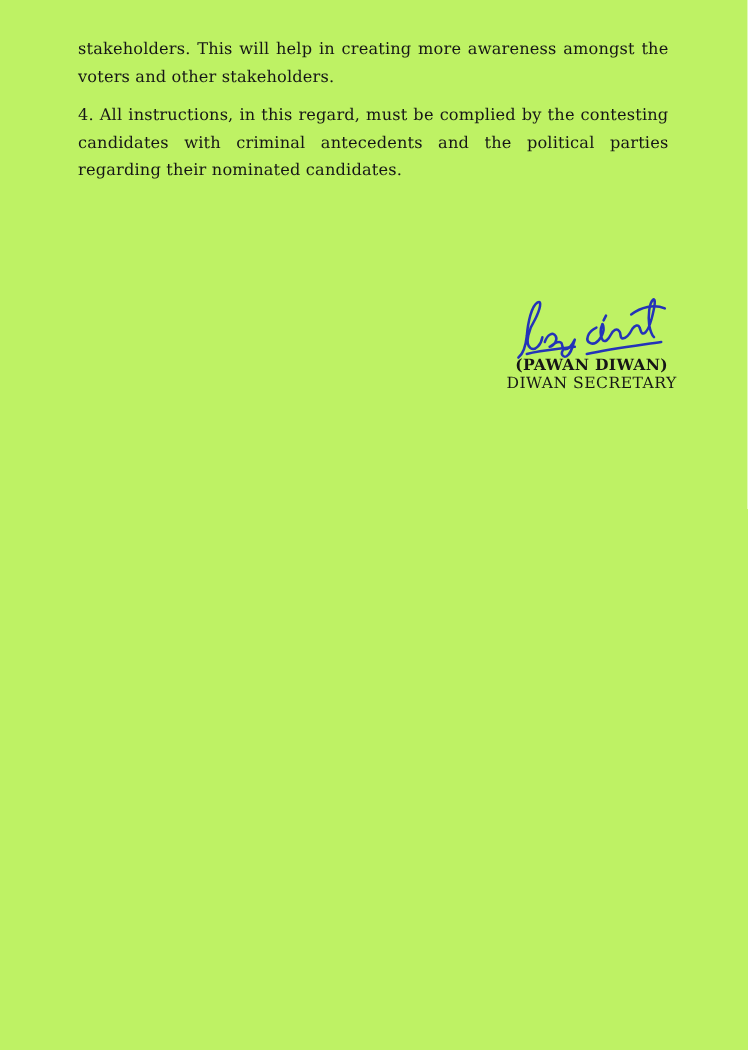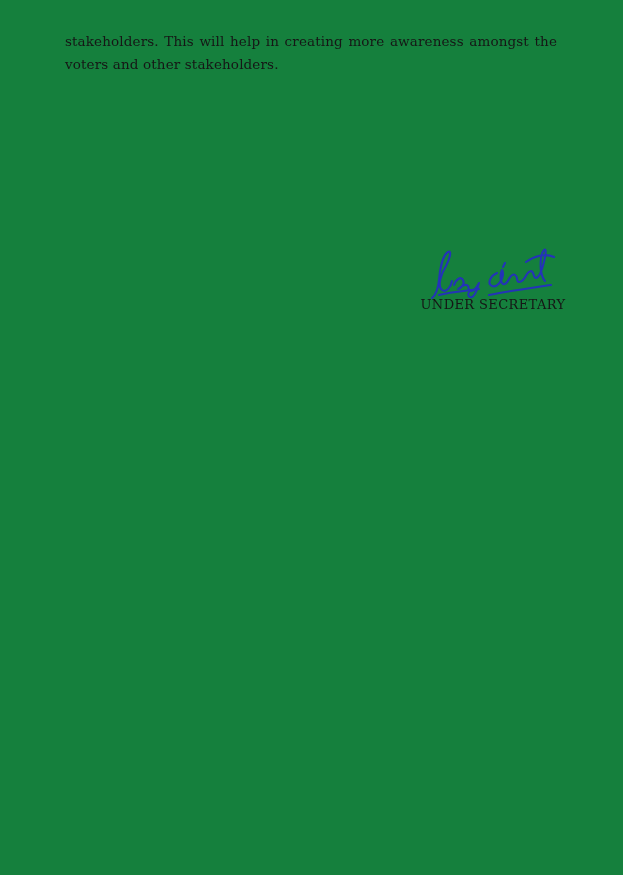--- a/index.html
+++ b/index.html
@@ -1,20 +1,20 @@
 <!DOCTYPE html>
 <html><head>
 <meta charset="utf-8">
 <style>
   html, body { margin: 0; padding: 0; background: #ffffff; }
   .page {
     position: relative;
     width: 623px;
     height: 875px;
-    background: #15803d;
+    background: #bef264;
     overflow: hidden;
     font-family: "DejaVu Serif", "Liberation Serif", serif;
   }
   .text-block {
     position: absolute;
     left: 65px;
     top: 30px;
     width: 492px;
   }
   .para {
@@ -54,33 +54,35 @@
     letter-spacing: 0.03em;
   }
 </style>
 </head>
 <body>
 
 <div class="page">
 
   <div class="text-block">
     <p class="para" style="color: rgb(22, 22, 22);">stakeholders. This will help in creating more awareness amongst the voters and other stakeholders.</p>
+    <p class="para" style="color: rgb(22, 22, 22);">4. All instructions, in this regard, must be complied by the  contesting candidates with criminal antecedents and the political parties regarding their nominated candidates.</p>
   </div>
 
   <div class="signature-wrap">
     <svg viewBox="0 0 128 56" xmlns="http://www.w3.org/2000/svg" fill="none" stroke-width="2.1" stroke-linecap="round" stroke-linejoin="round">
 
       <path d="M22,36 C21,42 16,48 12,45 C7,41 11,29 16,21 C20,13 22,5 18,7 C13,10 10,23 9,35 C8,44 6,50 2,53" stroke="#2433b8"></path>
       <path d="M24,40 C26,34 31,31 33,35 C35,38 32,43 28,44 C31,42 36,38 38,41 C39,43 38,46 41,46 C44,46 47,42 49,38 C47,44 46,50 42,52 C39,53 37,50 39,47" stroke="#2433b8"></path>
       <path d="M9,50 C20,47 34,46 49,44" stroke="#2433b8"></path>
 
       <path d="M67,28 C60,31 57,39 62,41 C67,43 72,36 73,30 C73,28 73,26 72,25 C70,29 70,35 72,38 C74,41 77,38 79,34 C81,30 84,28 86,31 C88,33 86,37 89,37 C92,37 95,33 97,29 C99,26 102,25 103,28 C104,30 104,33 106,33 C110,32 113,22 115,12 C116,7 116,3 114,5 C111,8 110,18 111,26 C112,31 113,34 115,36" stroke="#2433b8"></path>
       <path d="M73,22 L75,18" stroke="#2433b8"></path>
       <path d="M96,17 C104,11 115,8 124,12" stroke="#2433b8"></path>
       <path d="M59,50 C78,46 101,43 121,40" stroke="#2433b8"></path>
     </svg>
   </div>
 
   <div class="signatory" style="color: rgb(22, 22, 22);">
-    <div class="signatory-title">UNDER SECRETARY</div>
+    <div class="signatory-name">(PAWAN DIWAN)</div>
+    <div class="signatory-title">DIWAN SECRETARY</div>
   </div>
 
 </div>
 
 </body></html>

